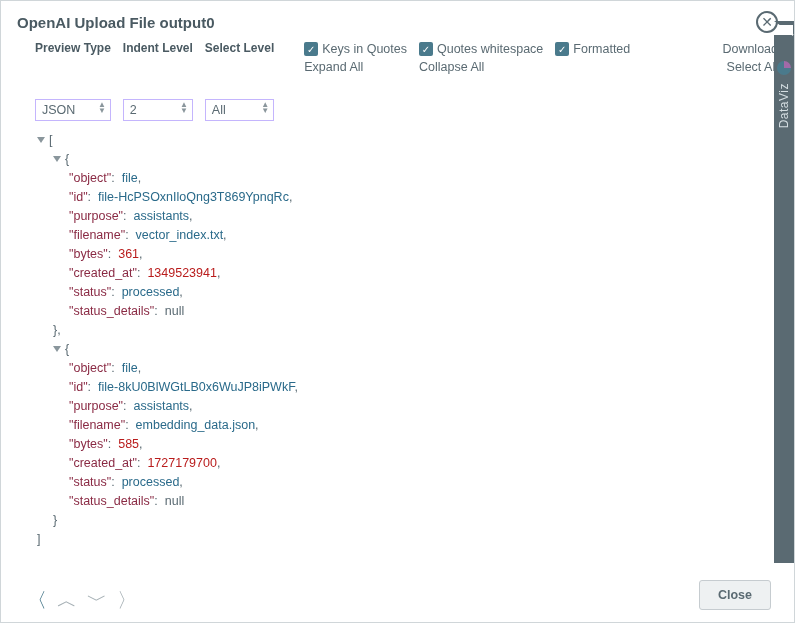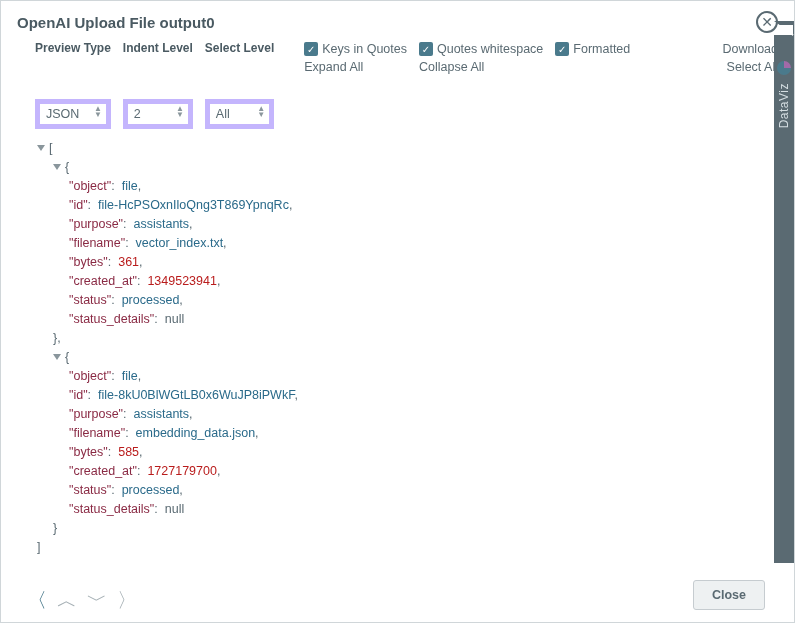--- a/index.html
+++ b/index.html
@@ -46,21 +46,21 @@
   .controls-row {
     display: flex;
     align-items: flex-start;
     gap: 12px;
     padding: 0 0 6px 18px;
     font-size: 12.5px;
   }
   .ctrl-group { display: flex; flex-direction: column; gap: 42px; }
   .ctrl-label { font-size: 12px; font-weight: 600; color: #4a5a62; margin-bottom: 2px; }
   .select {
-    border: 5px solid #c4b5fd;
+    border: 1px solid #c4b5fd;
     background: #fff;
     padding: 3px 18px 3px 6px;
     font-size: 12.5px;
     color: #5a6a72;
     position: relative;
     min-width: 56px;
     cursor: pointer;
   }
   .select::after {
     content: "";
@@ -137,21 +137,21 @@
     position: relative;
   }
   .nav-chevron {
     font-size: 20px;
     cursor: pointer;
     line-height: 1;
   }
   .nav-chevron.active { color: #4a7a8c; }
   .close-btn {
     position: absolute;
-    right: 13px;
+    right: 7px;
     bottom: 0;
     border: 1px solid #c6ccd0;
     background: #eef1f2;
     color: #5a6a72;
     font-size: 12.5px;
     font-weight: 600;
     padding: 7px 18px;
     border-radius: 3px;
     cursor: pointer;
   }

